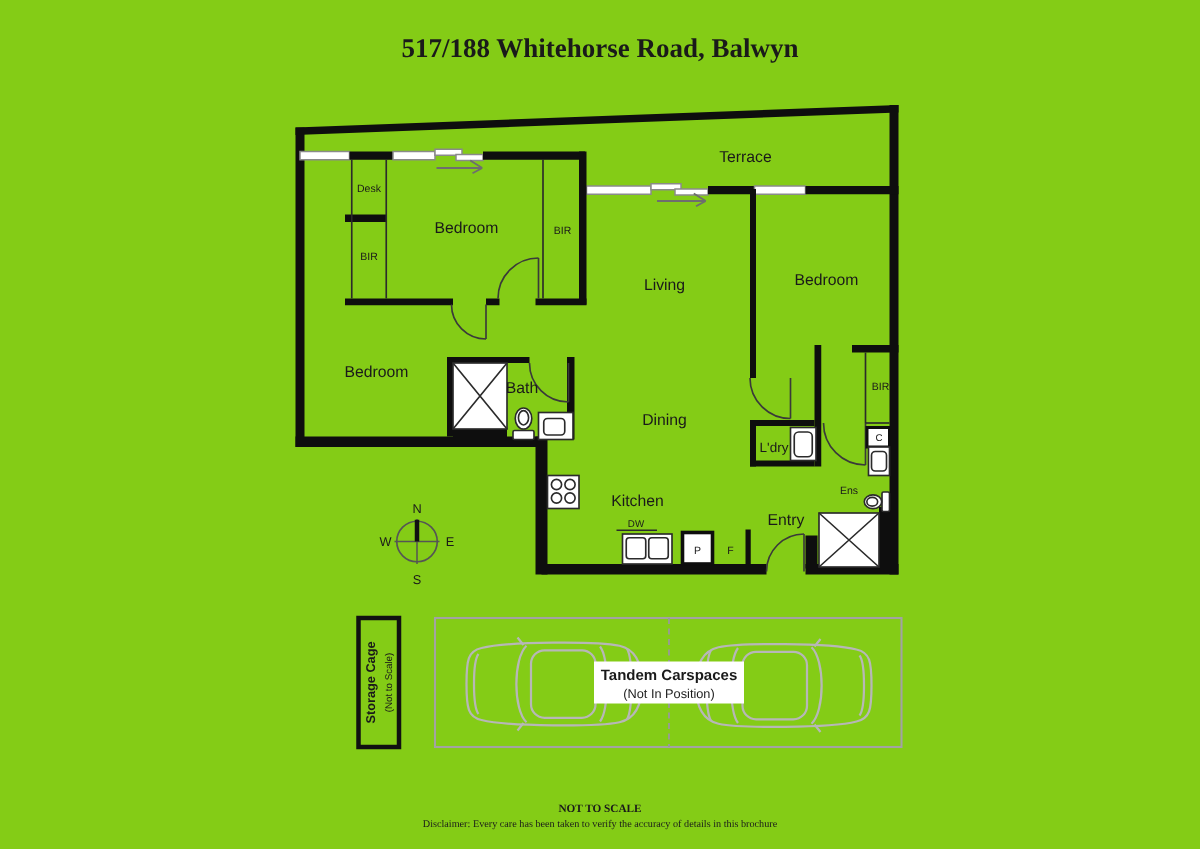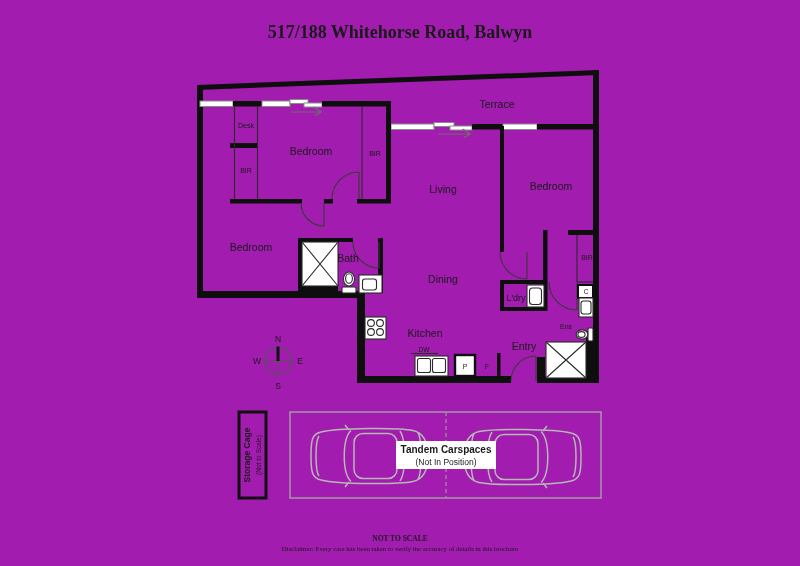--- a/index.html
+++ b/index.html
@@ -1,16 +1,16 @@
 <!DOCTYPE html>
 <html><head>
 <meta charset="utf-8">
 <style>
   html,body{margin:0;padding:0;background:#ffffff;}
-  .page{width:800px;height:566px;background:#a21caf;position:relative;font-family:"Liberation Sans",sans-serif;}
+  .page{width:800px;height:566px;background:#84cc16;position:relative;font-family:"Liberation Sans",sans-serif;}
   svg text{fill:#1a1a1a;}
   .serif{font-family:"Liberation Serif",serif;}
   .room{font-size:10.5px;}
   .small{font-size:7px;}
   .tiny{font-size:6.5px;}
   .wall{fill:#0e0e0e;}
   .thin{stroke:#2b2b2b;stroke-width:1.1;fill:none;}
   .fix{stroke:#2b2b2b;stroke-width:1.1;fill:#ffffff;}
   .door{stroke:#3a3a3a;stroke-width:1.1;fill:none;}
   .win{fill:#ffffff;stroke:#8a8a8a;stroke-width:1;}

